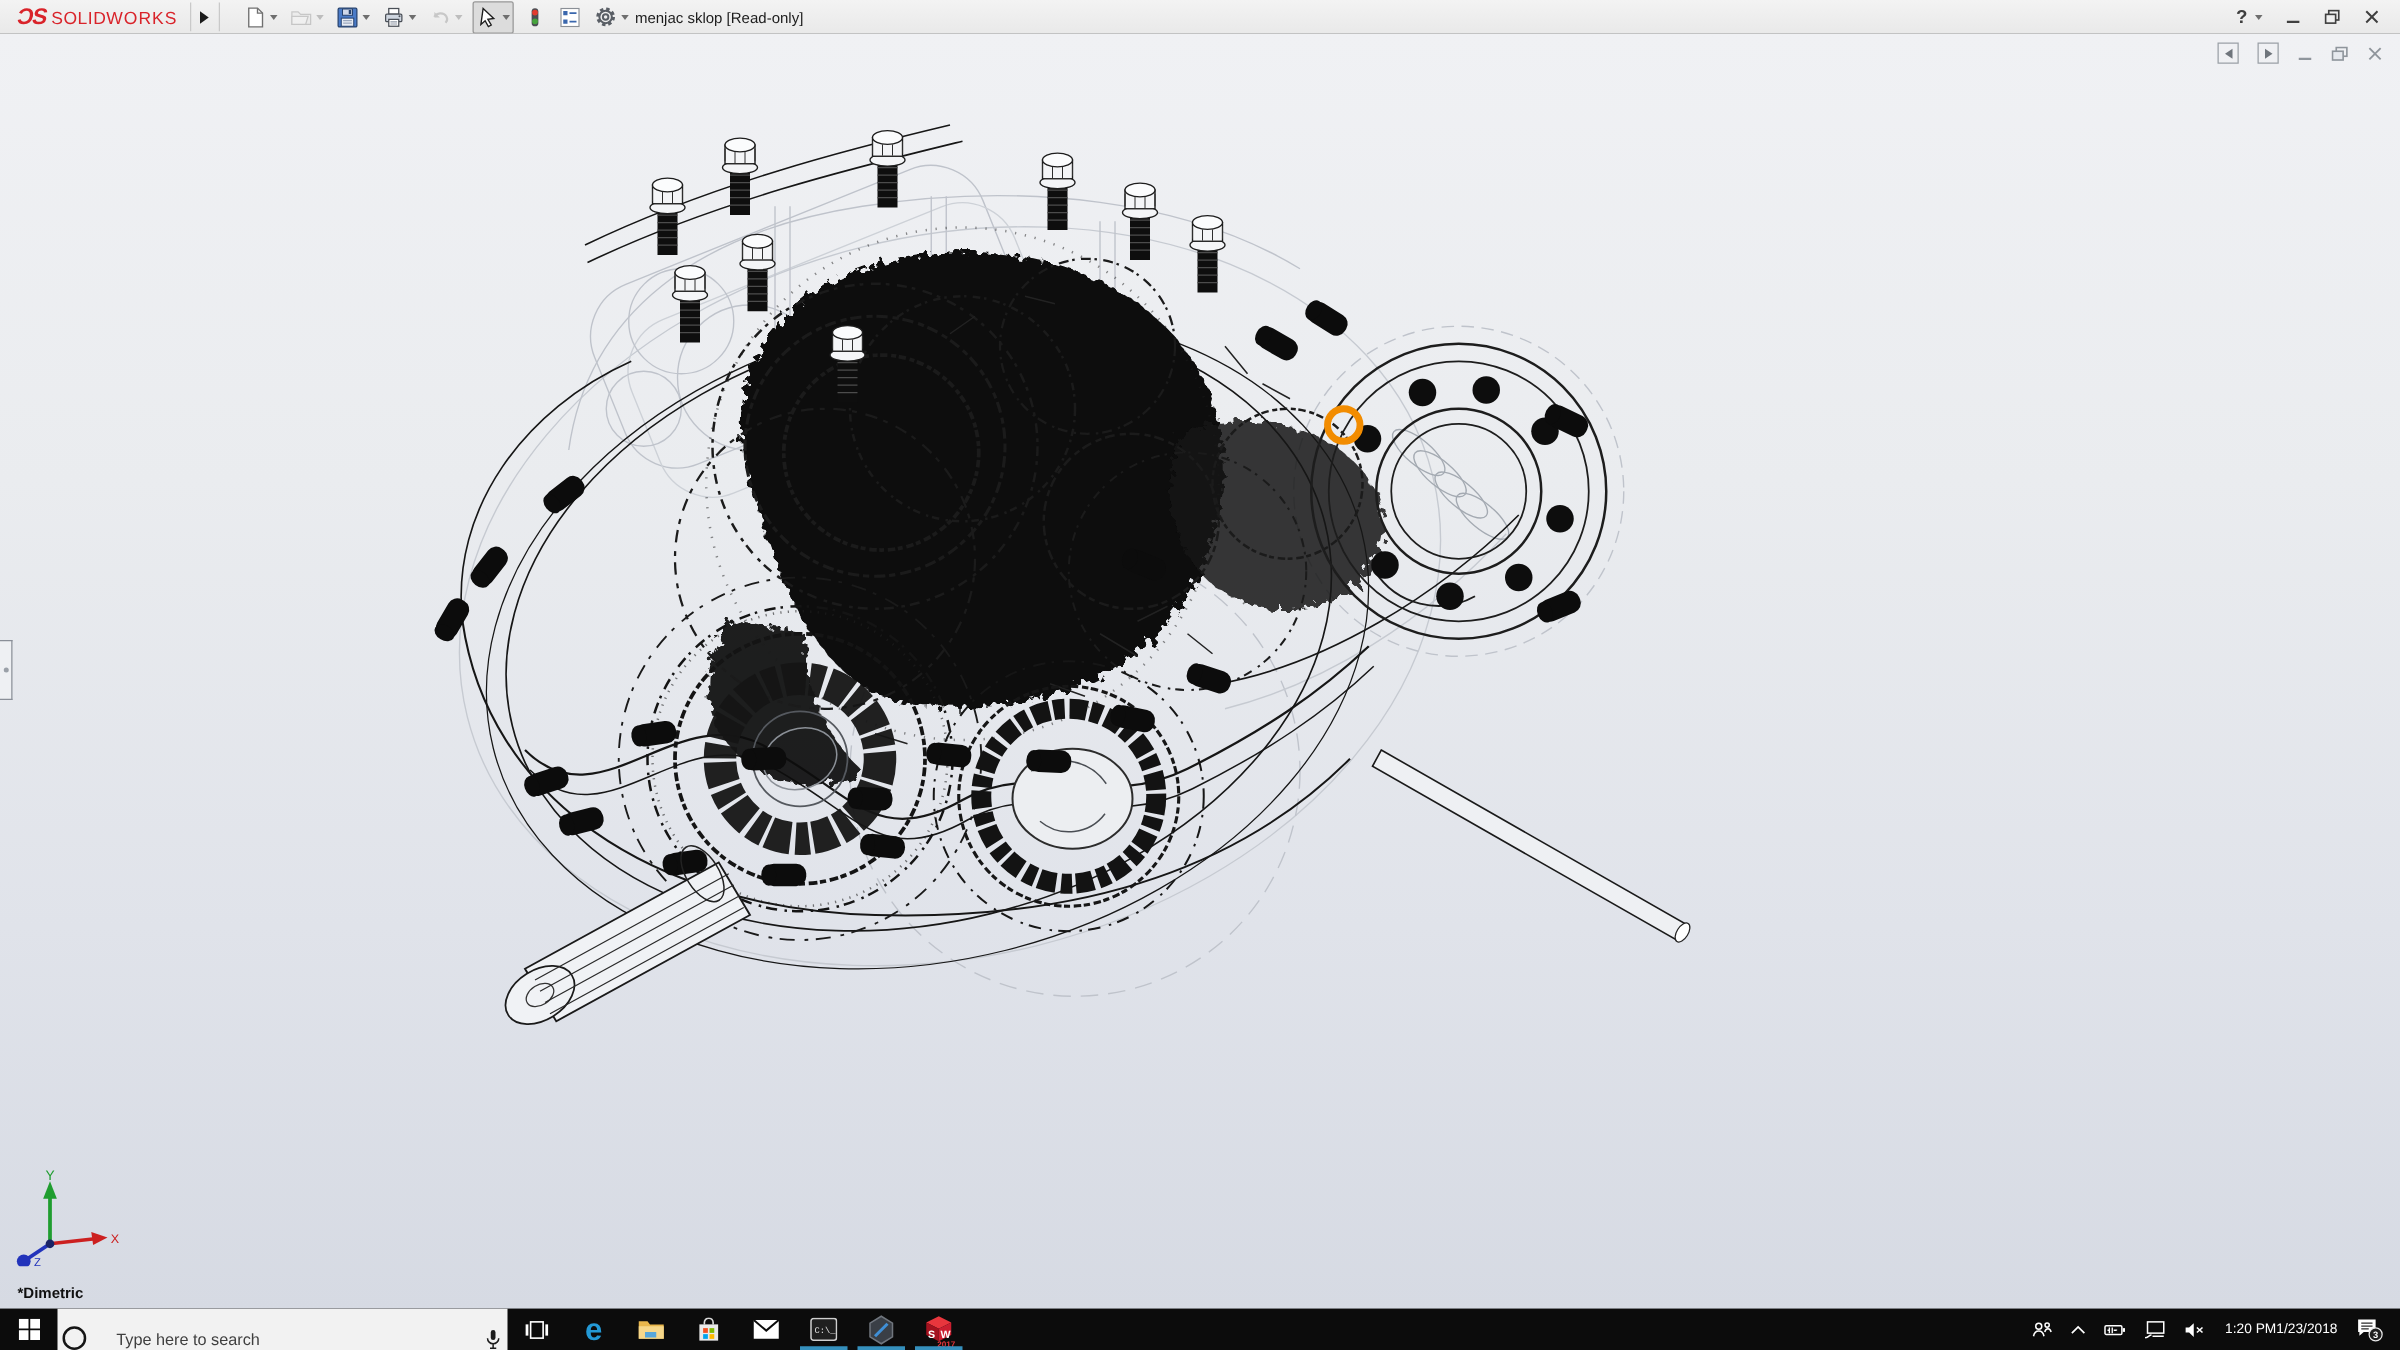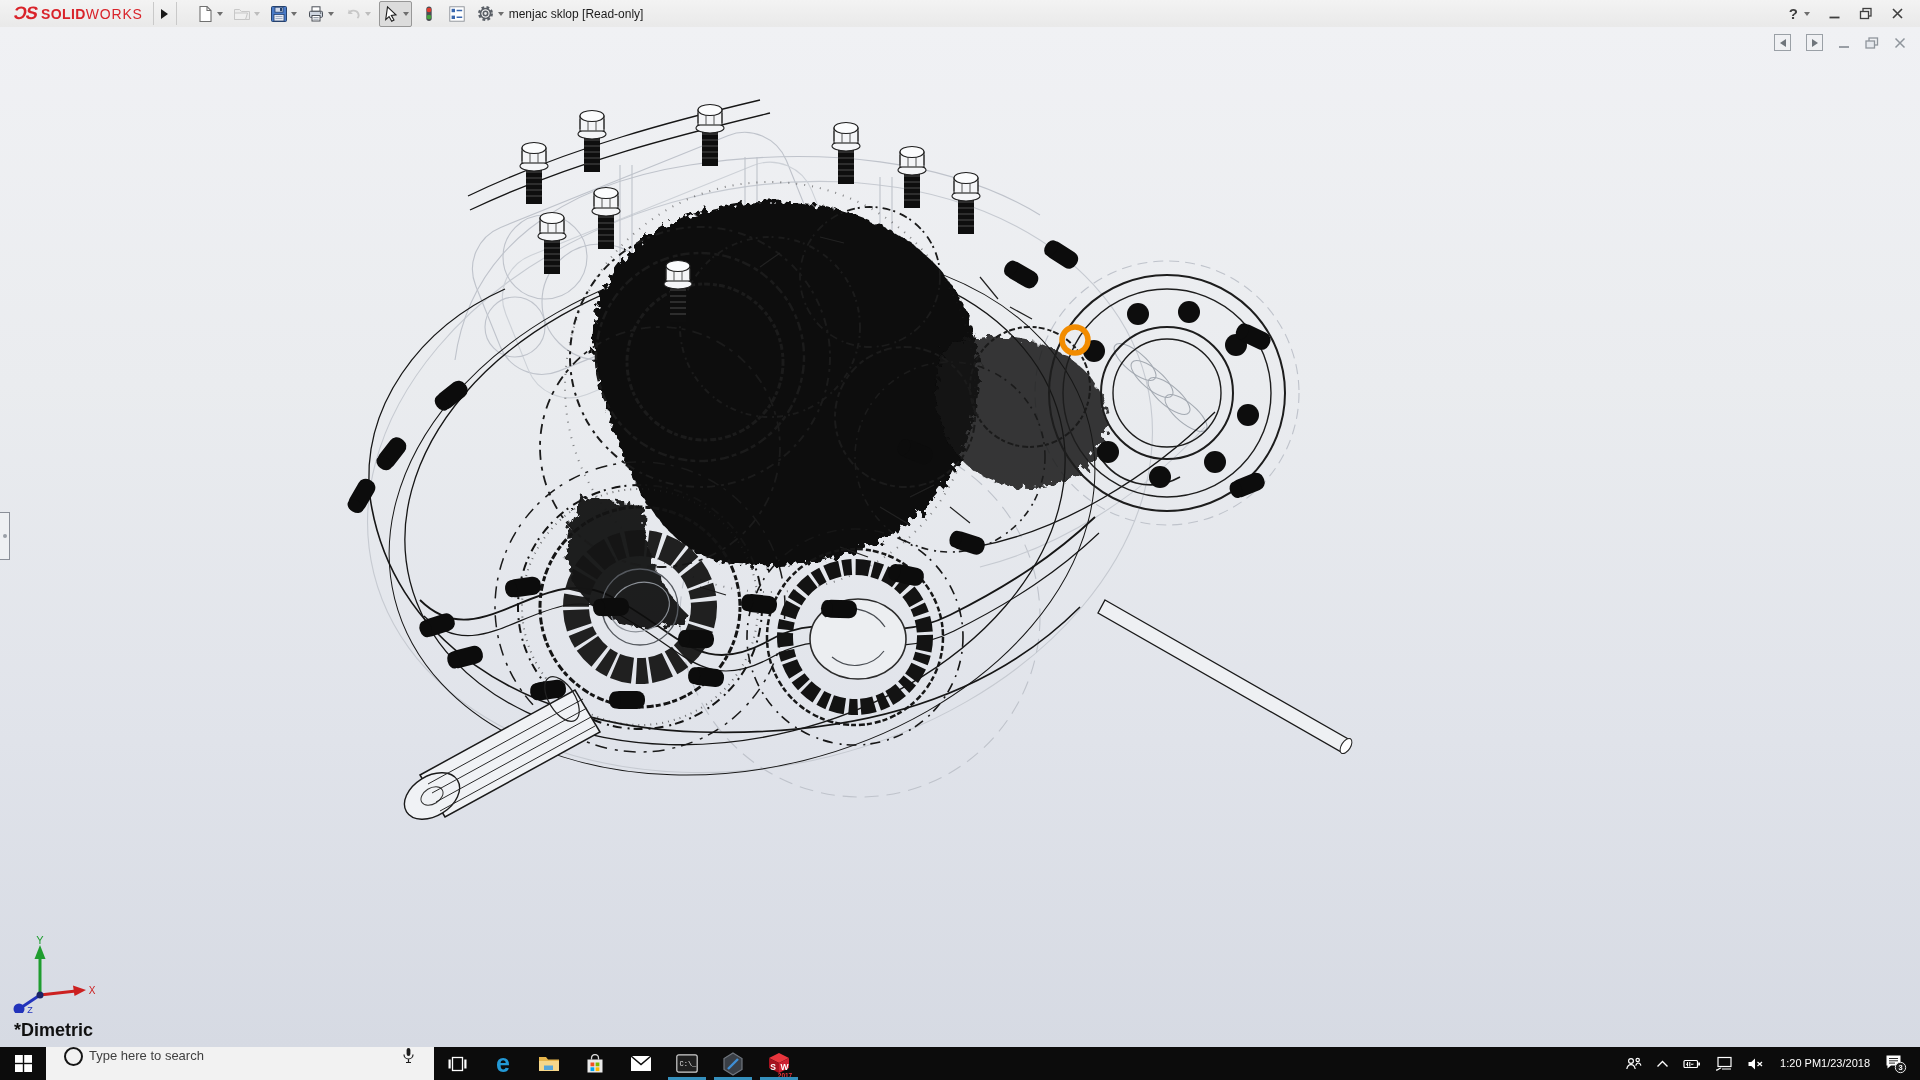--- a/index.html
+++ b/index.html
@@ -6,21 +6,21 @@
   #root{position:relative;width:1920px;height:1080px;overflow:hidden;
         font-family:"Liberation Sans",sans-serif;-webkit-font-smoothing:antialiased;}
 
   
   .titlebar{position:absolute;top:0;left:0;right:0;height:27px;
     background:linear-gradient(#f3f3f3,#e9e9e9);border-bottom:1px solid #bfbfbf;
     display:flex;align-items:center;}
   .logo{display:flex;align-items:baseline;padding:0 10px 0 14px;white-space:nowrap;}
   .logo .mono{display:inline-block;transform:skewX(-12deg);font-weight:800;
     font-size:18px;color:#d9232a;letter-spacing:-1px;margin-right:4px;}
-  .logo .solid{font-weight:700;font-size:14px;color:#d9232a;letter-spacing:.4px;}
+  .logo .solid{font-weight:400;font-size:14px;color:#d9232a;letter-spacing:.4px;}
   .logo .works{font-weight:400;font-size:14px;color:#d9232a;letter-spacing:.8px;}
   .menu-expand{width:22px;height:23px;display:flex;align-items:center;justify-content:center;
     border-left:1px solid #c9c9c9;border-right:1px solid #c9c9c9;cursor:pointer;}
   .menu-expand .tri{width:0;height:0;border-left:7px solid #1a1a1a;
     border-top:5px solid transparent;border-bottom:5px solid transparent;}
   .tb-group{display:flex;align-items:center;margin-left:14px;}
   .tb-btn{display:flex;align-items:center;height:24px;padding:0 2px;margin:0 3px;cursor:pointer;}
   .tb-btn svg{display:block;}
   .caret{width:0;height:0;border-top:4px solid #6e6e6e;
     border-left:3.5px solid transparent;border-right:3.5px solid transparent;margin-left:3px;}
@@ -43,30 +43,30 @@
   .doc-ctl .t-left{width:0;height:0;border-right:6px solid #6f757c;
     border-top:4px solid transparent;border-bottom:4px solid transparent;}
   .doc-ctl .t-right{width:0;height:0;border-left:6px solid #6f757c;
     border-top:4px solid transparent;border-bottom:4px solid transparent;}
   .doc-ctl svg{display:block;cursor:pointer;}
   .left-tab{position:absolute;left:0;top:485px;width:9px;height:46px;background:#eef0f3;
     border:1px solid #8a8f98;border-left:none;display:flex;align-items:center;
     justify-content:center;cursor:pointer;}
   .left-tab .dot{width:4px;height:4px;border-radius:50%;background:#9aa0a8;}
   .triad{position:absolute;left:6px;bottom:34px;}
-  .view-label{position:absolute;left:14px;bottom:6px;font-size:18px;font-weight:600;color:#101010;}
+  .view-label{position:absolute;left:14px;bottom:6px;font-size:12px;font-weight:600;color:#101010;}
 
   
   .taskbar{position:absolute;left:0;right:0;bottom:0;height:33px;background:#0c0c0c;
     display:flex;align-items:stretch;color:#fff;}
   .tk-btn{width:46px;display:flex;align-items:center;justify-content:center;
     position:relative;cursor:pointer;flex:0 0 auto;}
   .tk-btn .runbar{position:absolute;left:4px;right:4px;bottom:0;height:3px;}
-  .search-box{width:352px;background:#f2f2f2;display:flex;align-items:flex-start;
-    padding:0 18px;gap:4px;flex:0 0 auto;cursor:text;}
+  .search-box{width:352px;background:#f2f2f2;display:flex;align-items:flex-end;
+    padding:0 4px;gap:22px;flex:0 0 auto;cursor:text;}
   .cortana-ring{width:15px;height:15px;border:2.5px solid #151515;border-radius:50%;flex:0 0 auto;}
   .search-box input{flex:1;border:none;outline:none;background:transparent;
     font-family:"Liberation Sans",sans-serif;font-size:13px;color:#222;}
   .search-box input::placeholder{color:#3f3f3f;opacity:1;}
   .tray{margin-left:auto;display:flex;align-items:center;flex:0 0 auto;}
   .tray-btn{height:33px;display:flex;align-items:center;justify-content:center;
     padding:0 7px;cursor:pointer;position:relative;}
   .clock{display:flex;flex-direction:row;align-items:center;justify-content:center;
     font-size:11px;line-height:13px;padding:0 8px;cursor:pointer;}
   .show-desktop{width:5px;border-left:1px solid #5a5a5a;cursor:pointer;}

